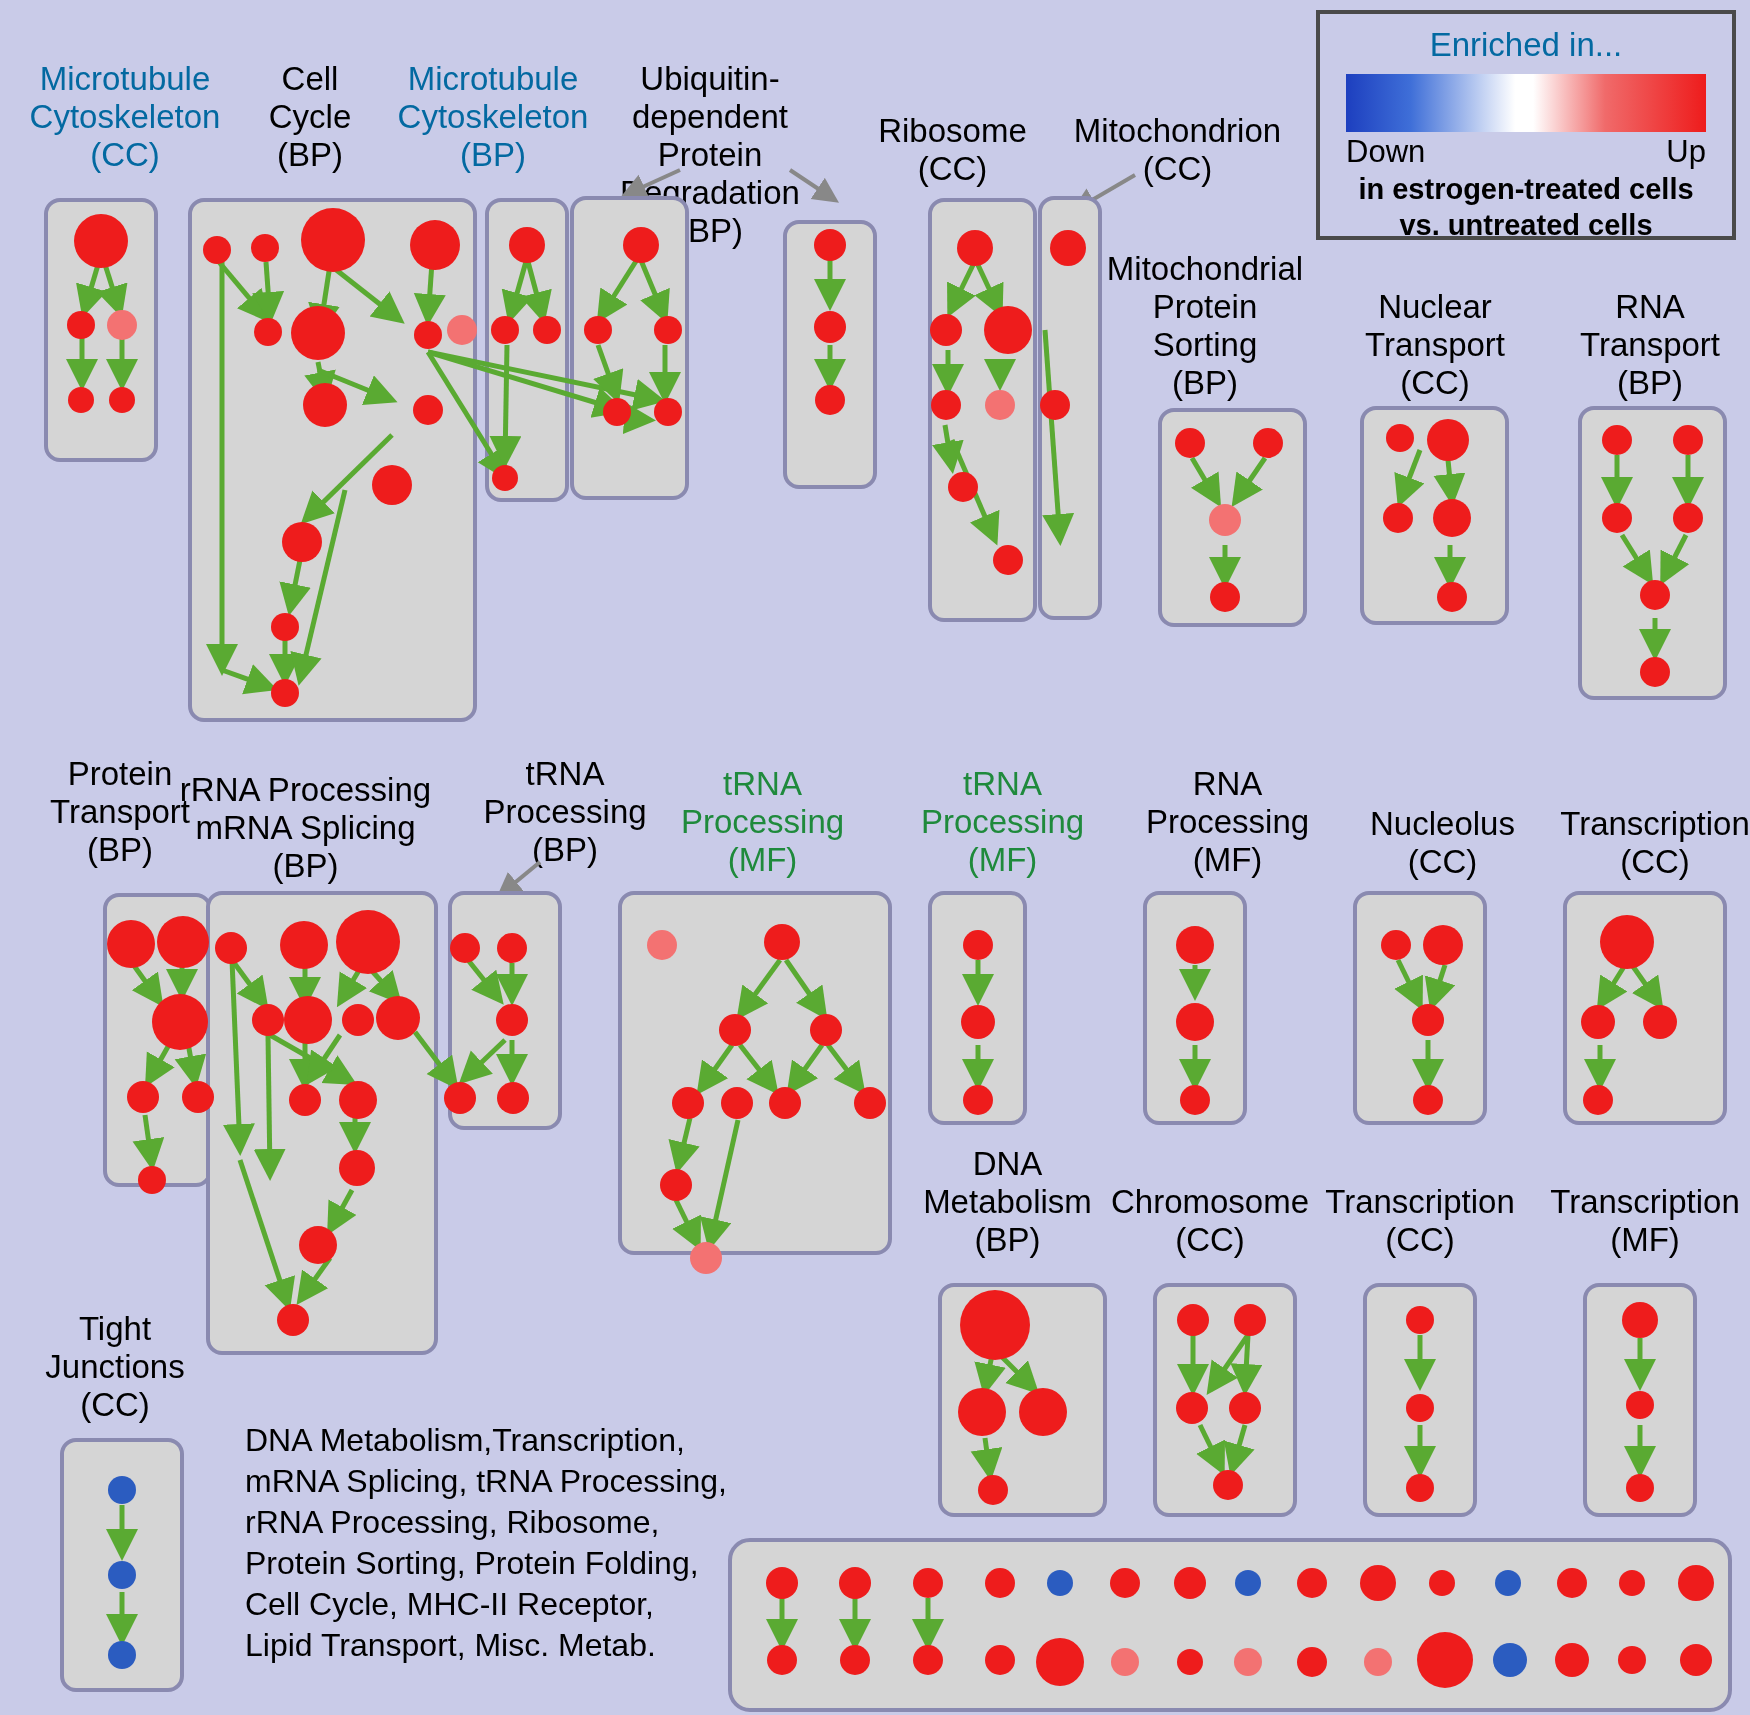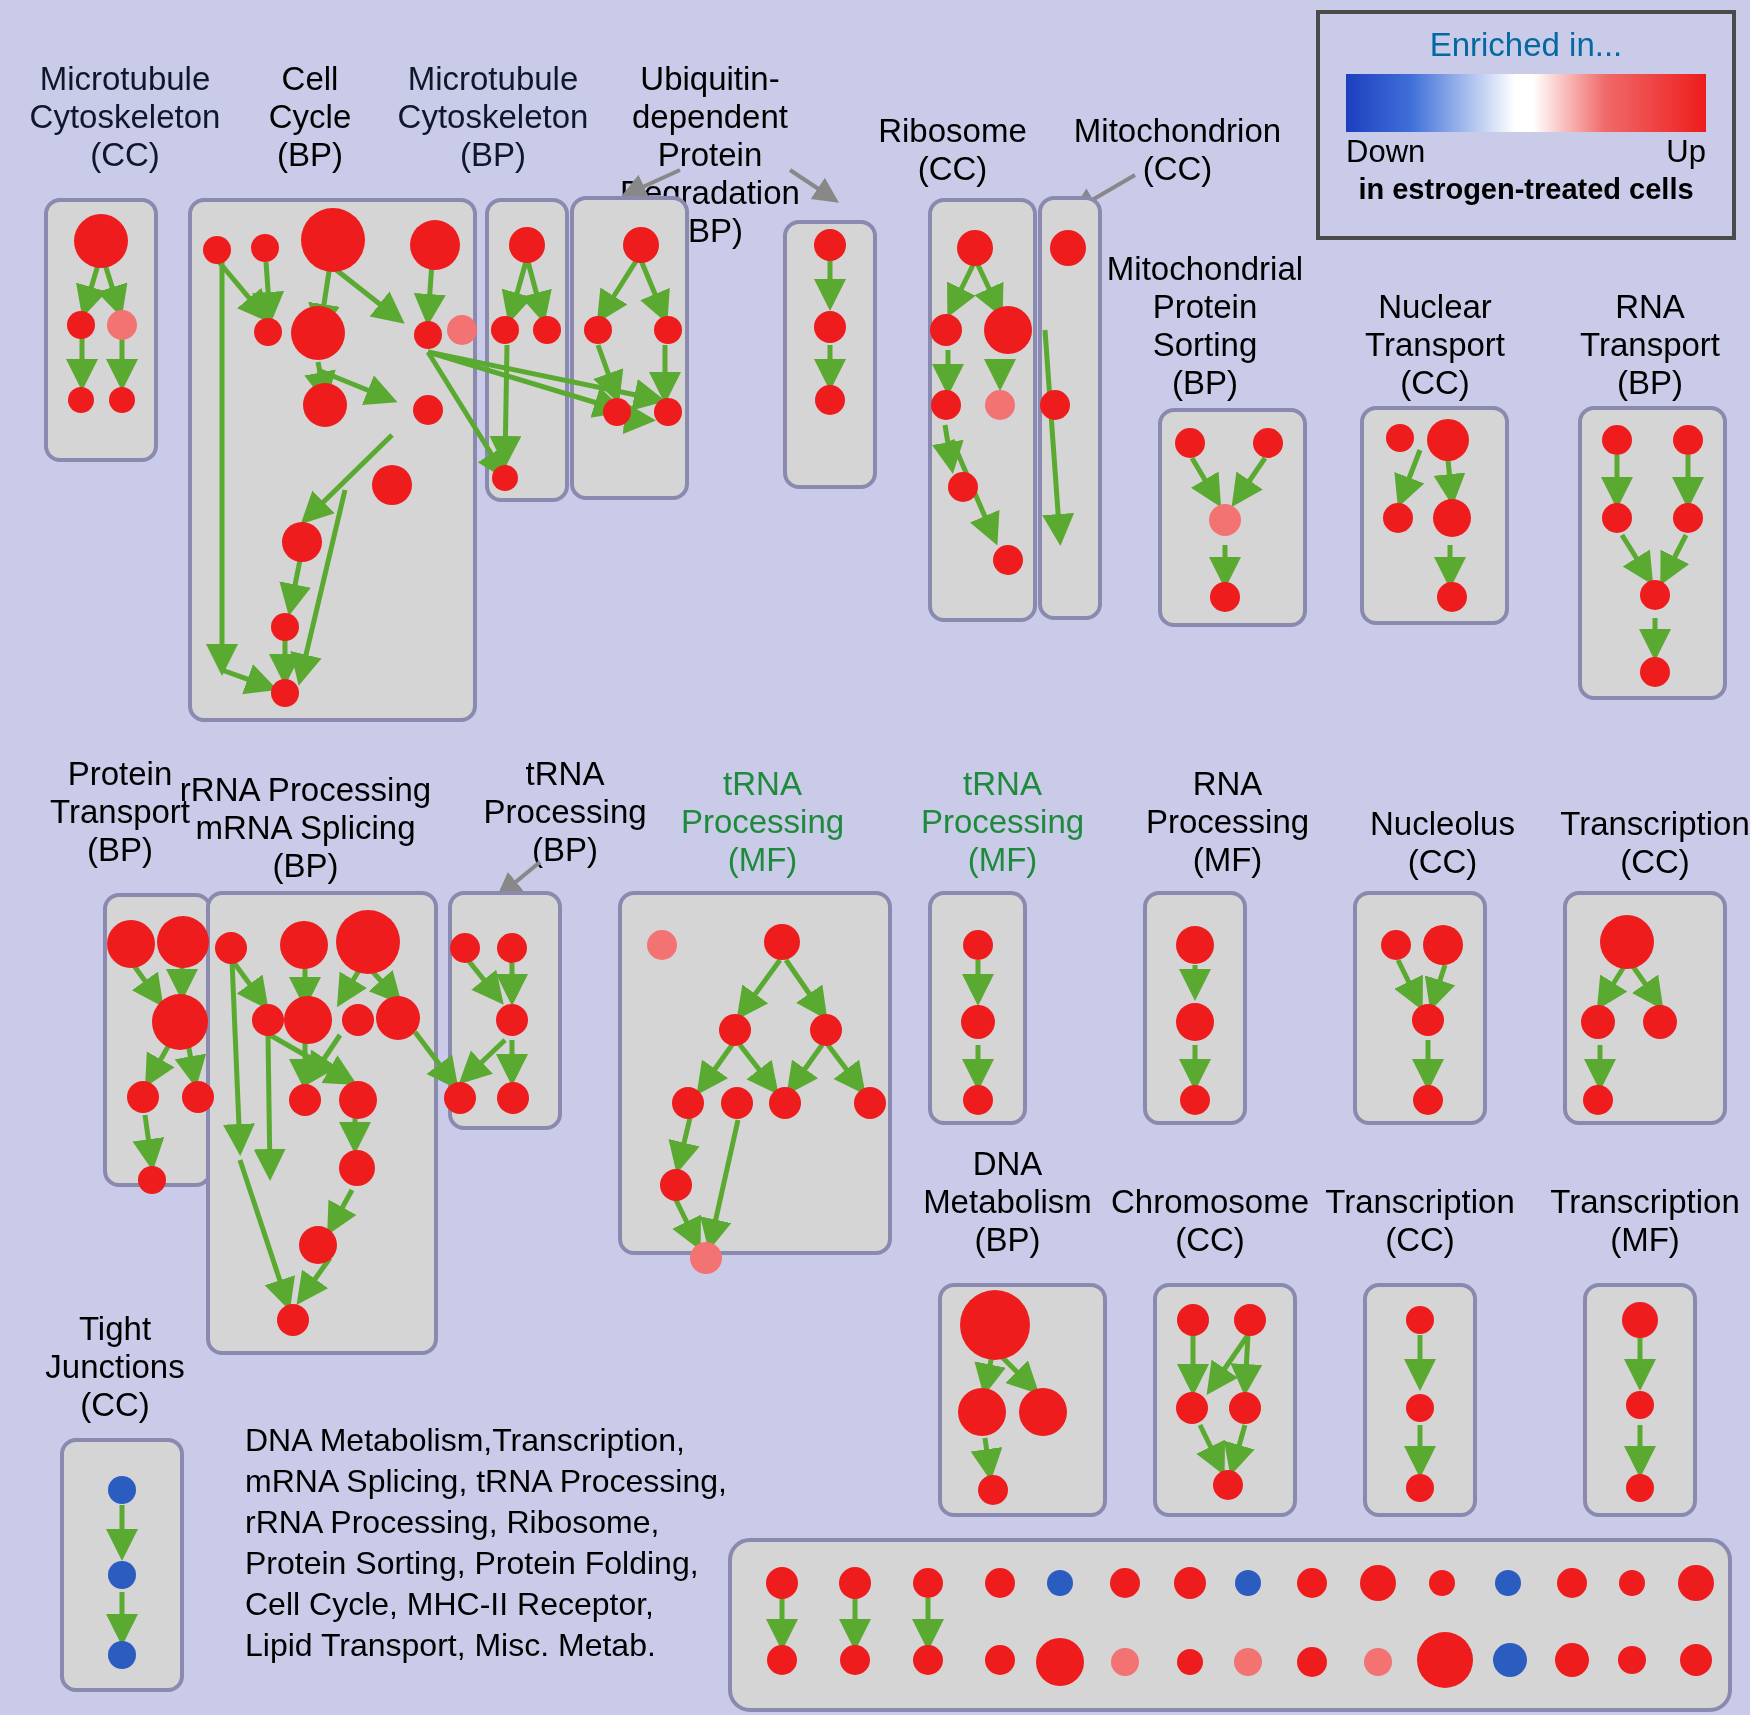--- a/index.html
+++ b/index.html
@@ -13,21 +13,21 @@
   #canvas{position:absolute;left:0;top:0;width:1750px;height:1715px;}
   .label{
     position:absolute;
     color:#000;
     font-size:33px;
     line-height:38px;
     text-align:center;
     white-space:pre-line;
     font-family:"Liberation Sans", sans-serif;
   }
-  .label.purple{color:#0f172a;}
+  .label.purple{color:#0369a1;}
   .label.green{color:#1f8a3c;}
   .label.left{text-align:left;}
   .legend{
     position:absolute;
     right:14px;top:10px;
     width:420px;height:230px;
     background:#c9cbe8;
     border:4px solid #4a4a4a;
     box-sizing:border-box;
   }
@@ -130,20 +130,21 @@
 Lipid Transport, Misc. Metab.</div>
 
   <div class="legend">
     <div class="legend-title">Enriched in...</div>
     <div class="legend-bar"></div>
     <div class="legend-ends">
       <span>Down</span>
       <span>Up</span>
     </div>
     <div class="legend-sub">in estrogen-treated cells</div>
+    <div class="legend-sub">vs. untreated cells</div>
   </div>
 
   <svg width="1750" height="1715">
     <defs>
       <marker id="ah" markerWidth="7" markerHeight="7" refX="5.2" refY="3.2" orient="auto">
         <path d="M0,0 L6.4,3.2 L0,6.4 z" class="arrowhead"></path>
       </marker>
       <marker id="ahg" markerWidth="7" markerHeight="7" refX="5.2" refY="3.2" orient="auto">
         <path d="M0,0 L6.4,3.2 L0,6.4 z" class="calloutHead"></path>
       </marker>

